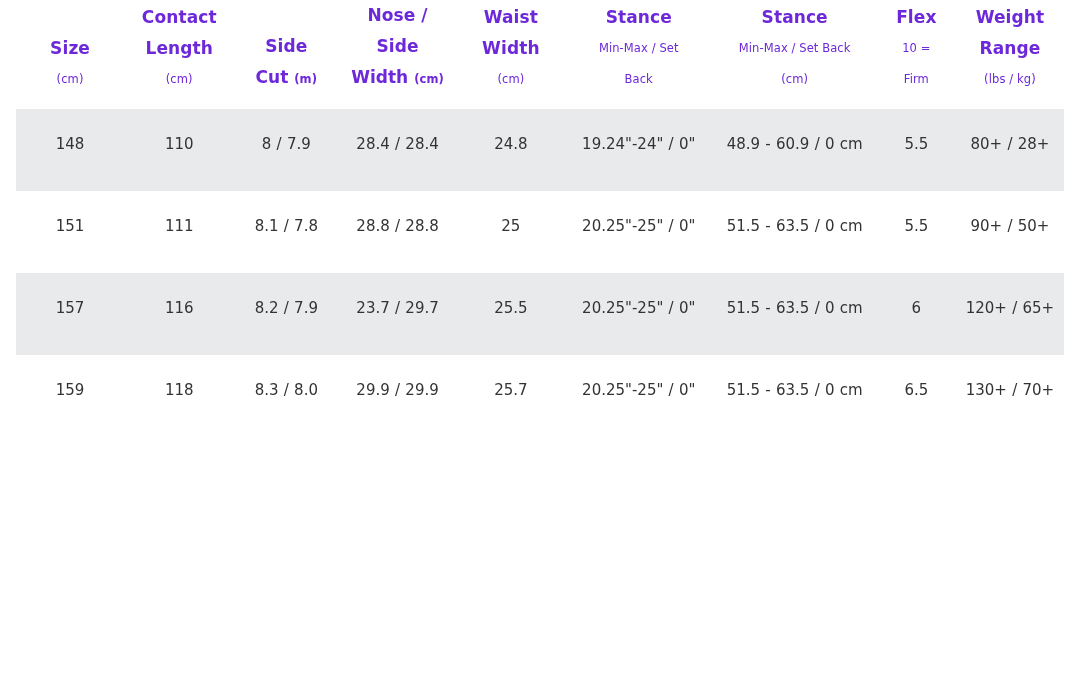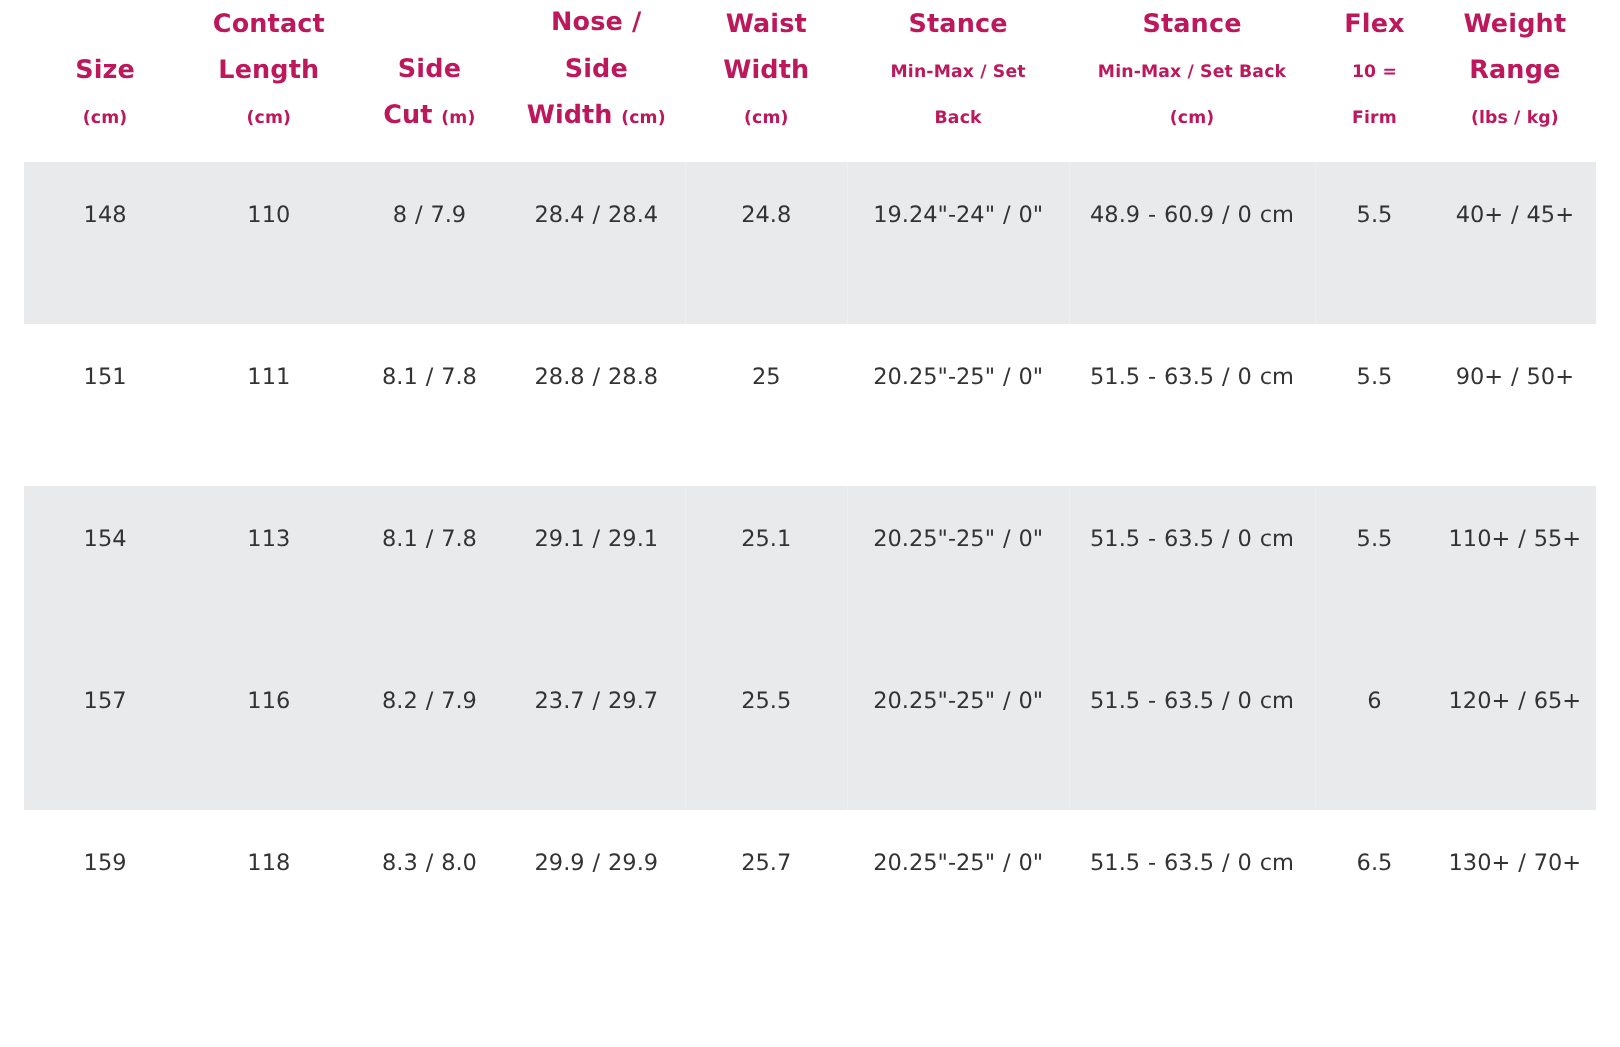--- a/index.html
+++ b/index.html
@@ -35,55 +35,55 @@
   .col-weight      { width: 104px; }
 
   
   thead th {
     vertical-align: bottom;
     text-align: center;
     padding: 0 4px 14px 4px;
     height: 98px;
     box-sizing: border-box;
     font-weight: bold;
-    color: #be185d;
+    color: #6d28d9;
   }
   .hd-main {
     display: block;
     font-size: 17px;
     line-height: 31px;
     font-weight: bold;
     letter-spacing: 0.1px;
   }
   .hd-unit {
     font-size: 11.5px;
     font-weight: bold;
     line-height: 31px;
     letter-spacing: 0.1px;
   }
   .hd-sub {
     display: block;
     font-size: 11.5px;
-    font-weight: bold;
+    font-weight: normal;
     line-height: 31px;
     letter-spacing: 0.1px;
   }
   .hd-inline-unit {
     display: block;
     font-size: 17px;
     line-height: 31px;
     font-weight: bold;
   }
 
   
   tbody td {
     text-align: center;
     vertical-align: top;
     padding: 19px 6px 0 6px;
-    height: 108px;
+    height: 82px;
     box-sizing: border-box;
     font-size: 15px;
     line-height: 32px;
     font-weight: normal;
     color: #333333;
     word-spacing: 0.5px;
   }
   tbody tr.striped td {
     background: #e9eaec;
   }
@@ -168,45 +168,34 @@
   <tbody id="table-body">
       <tr class="striped">
         <td>148</td>
         <td>110</td>
         <td>8 / 7.9</td>
         <td>28.4 / 28.4</td>
         <td>24.8</td>
         <td>19.24"-24" / 0"</td>
         <td>48.9 - 60.9 / 0 cm</td>
         <td>5.5</td>
-        <td>40+ / 45+</td>
+        <td>80+ / 28+</td>
       </tr>
       <tr>
         <td>151</td>
         <td>111</td>
         <td>8.1 / 7.8</td>
         <td>28.8 / 28.8</td>
         <td>25</td>
         <td>20.25"-25" / 0"</td>
         <td>51.5 - 63.5 / 0 cm</td>
         <td>5.5</td>
         <td>90+ / 50+</td>
       </tr>
       <tr class="striped">
-        <td>154</td>
-        <td>113</td>
-        <td>8.1 / 7.8</td>
-        <td>29.1 / 29.1</td>
-        <td>25.1</td>
-        <td>20.25"-25" / 0"</td>
-        <td>51.5 - 63.5 / 0 cm</td>
-        <td>5.5</td>
-        <td>110+ / 55+</td>
-      </tr>
-      <tr class="striped">
         <td>157</td>
         <td>116</td>
         <td>8.2 / 7.9</td>
         <td>23.7 / 29.7</td>
         <td>25.5</td>
         <td>20.25"-25" / 0"</td>
         <td>51.5 - 63.5 / 0 cm</td>
         <td>6</td>
         <td>120+ / 65+</td>
       </tr>

